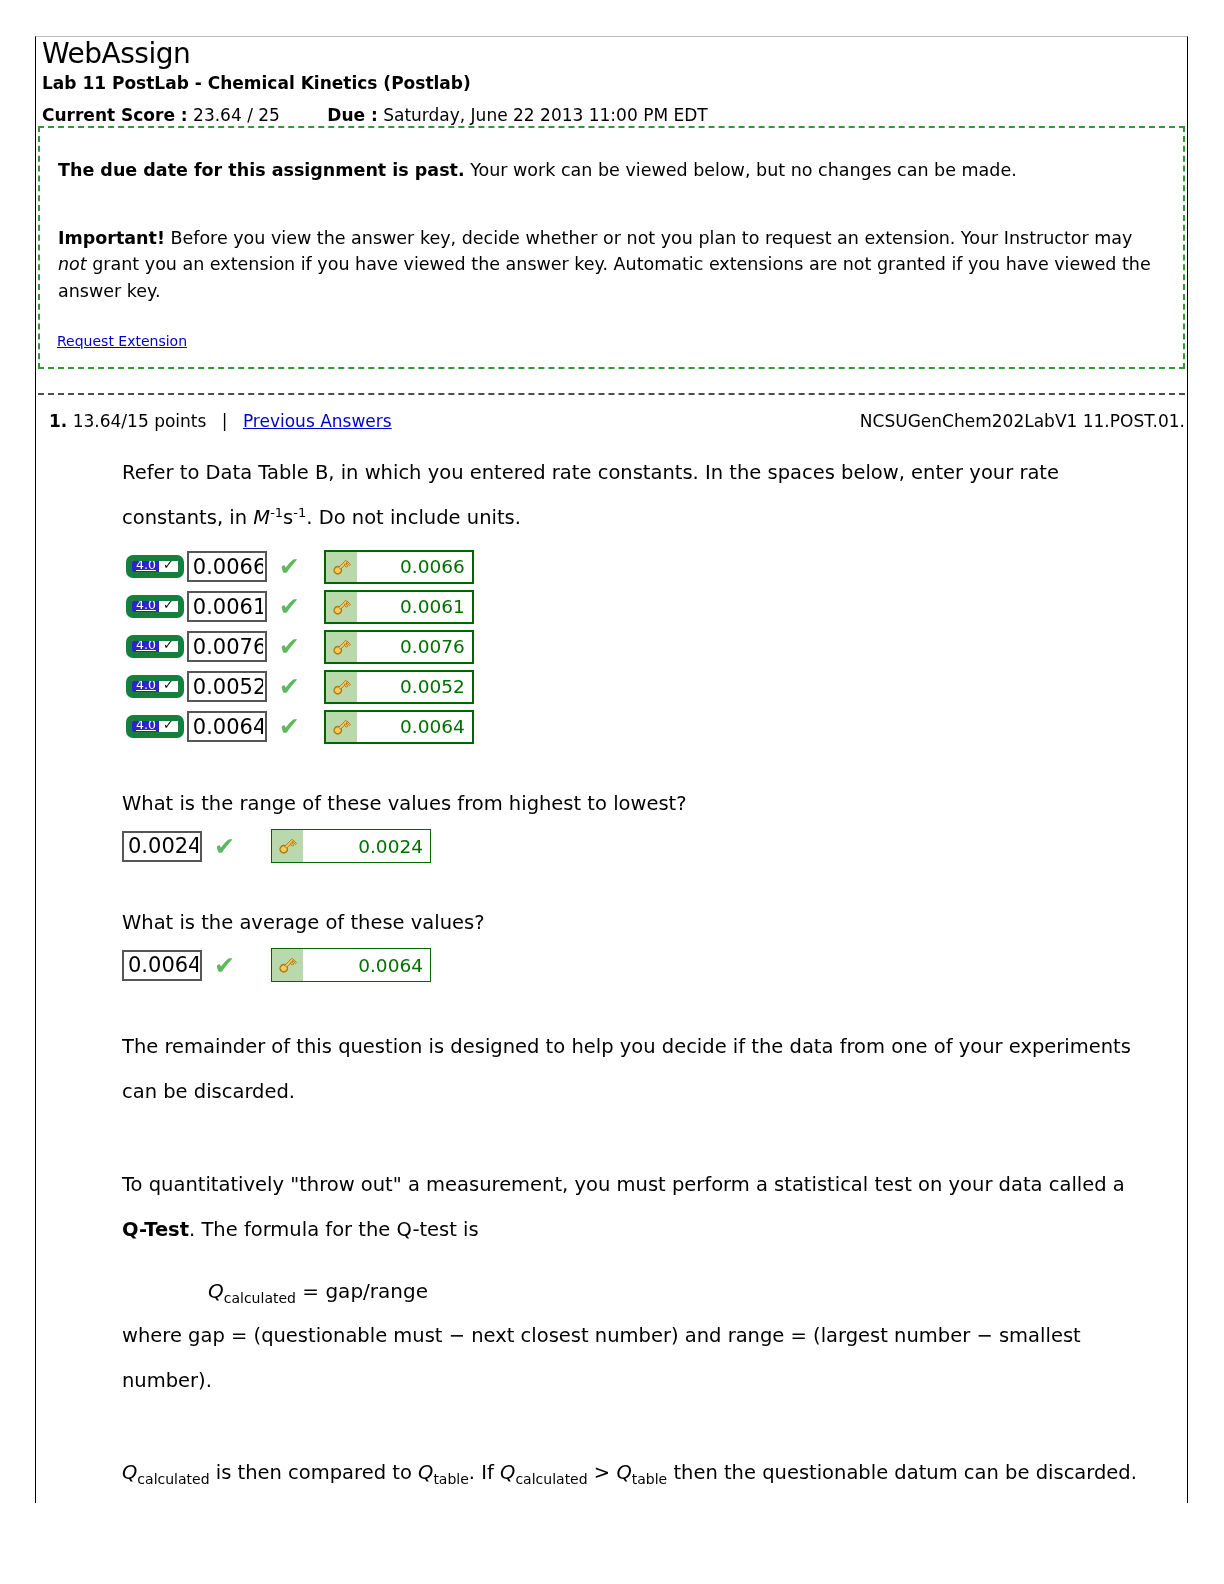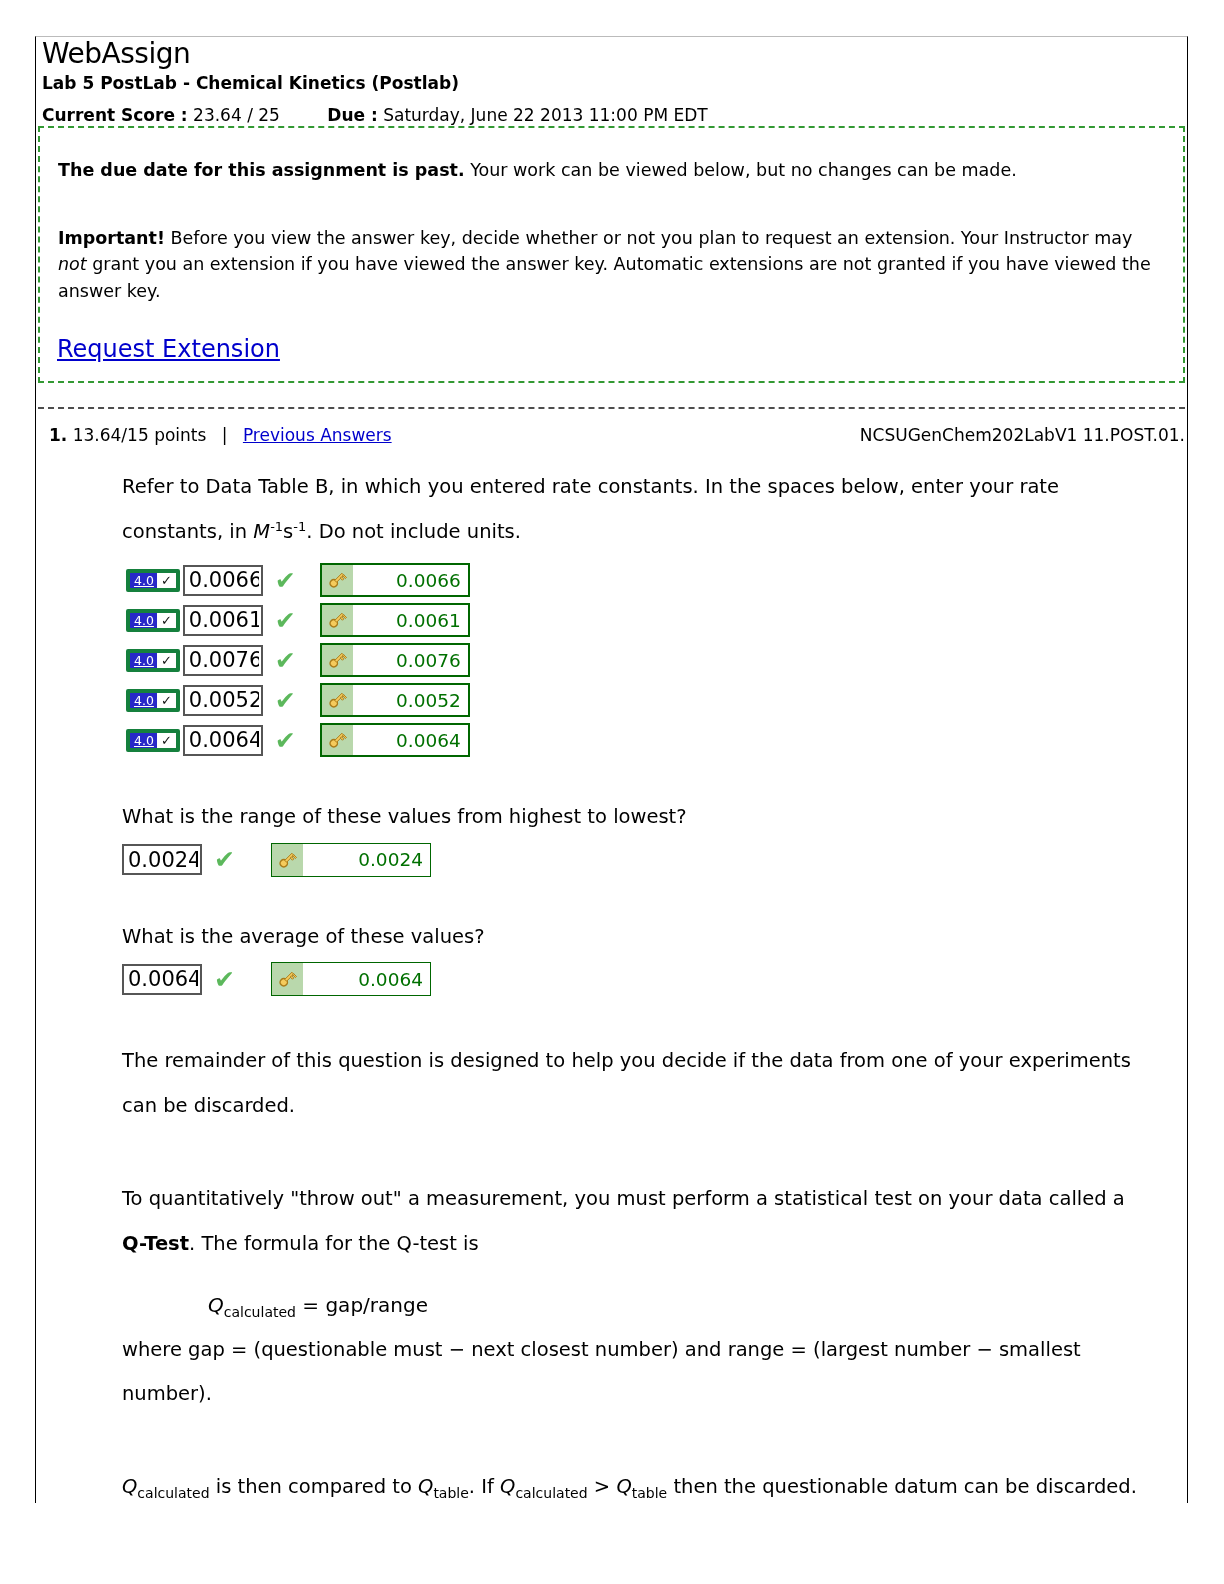--- a/index.html
+++ b/index.html
@@ -22,39 +22,39 @@
   .score-line b { font-weight: 700; }
   .score-line .due-group { margin-left: 42px; }
   
   .notice-box {
     margin-top: 1px; border: 2px dashed #339933;
     padding: 28px 17px 14px 17px; font-size: 17.5px; line-height: 1.5;
   }
   .notice-box p { margin: 1px; max-width: 1105px; }
   .notice-box .p2 { margin-top: 42px; }
   a.link { color: #0000cc; text-decoration: underline; cursor: pointer; }
-  .request-ext { display: inline-block; margin-top: 26px; font-size: 24px; }
+  .request-ext { display: inline-block; margin-top: 26px; font-size: 14px; }
   .q-separator { border: none; border-top: 2px dashed #4d4d4d; margin: 24px 0 0 0; }
   
   .q-header {
     display: flex; justify-content: space-between; align-items: baseline;
     font-size: 17px; margin-top: 16px; padding-left: 11px; white-space: nowrap; text-align: center;
   }
   .q-header .num { font-weight: 700; }
   .q-header .pipe { margin: 0 10px; }
   .q-body { padding-left: 47px; font-size: 19.5px; }
   .para { line-height: 2.3; margin: 20px 0 0 37px; max-width: 1015px; }
   .para sup { font-size: 13px; line-height: 0; }
   .ital { font-style: italic; }
   
   .rate-rows { margin: 6px 0 0 41px; }
   .answer-row { display: flex; align-items: center; height: 40px; }
   .score-badge {
-    display: inline-flex; align-items: center; height: 23px;
-    border: 4px solid #15803d; border-radius: 2px; overflow: hidden; flex: none;
+    display: inline-flex; align-items: flex-end; height: 23px;
+    border: 6px solid #15803d; border-radius: 7px; overflow: hidden; flex: none;
   }
   .score-badge .pts {
     background: #2727c8; color: #fff; font-size: 12.5px; padding: 1px 3px 0 4px;
     text-decoration: underline; display: flex; align-items: center;
   }
   .score-badge .chk {
     background: #fff; color: #111; font-size: 13px; padding: 0 4px;
     display: flex; align-items: center; font-weight: 700;
   }
   .ans-input {
@@ -83,21 +83,21 @@
   .formula .q, .qsym { font-style: italic; }
   sub { font-size: 14px; }
 </style>
 </head>
 <body>
 
 <div class="page">
 
   <div class="logo"><span class="web">Web</span><span class="assign">Assign</span></div>
 
-  <div class="assignment-title">Lab 5 PostLab - Chemical Kinetics (Postlab)</div>
+  <div class="assignment-title">Lab 11 PostLab - Chemical Kinetics (Postlab)</div>
 
   <div class="score-line">
     <b>Current Score :</b>
     <span>23.64 / 25</span>
     <span class="due-group">
       <b>Due :</b>
       <span>Saturday, June 22 2013 11:00 PM EDT</span>
     </span>
   </div>
 

